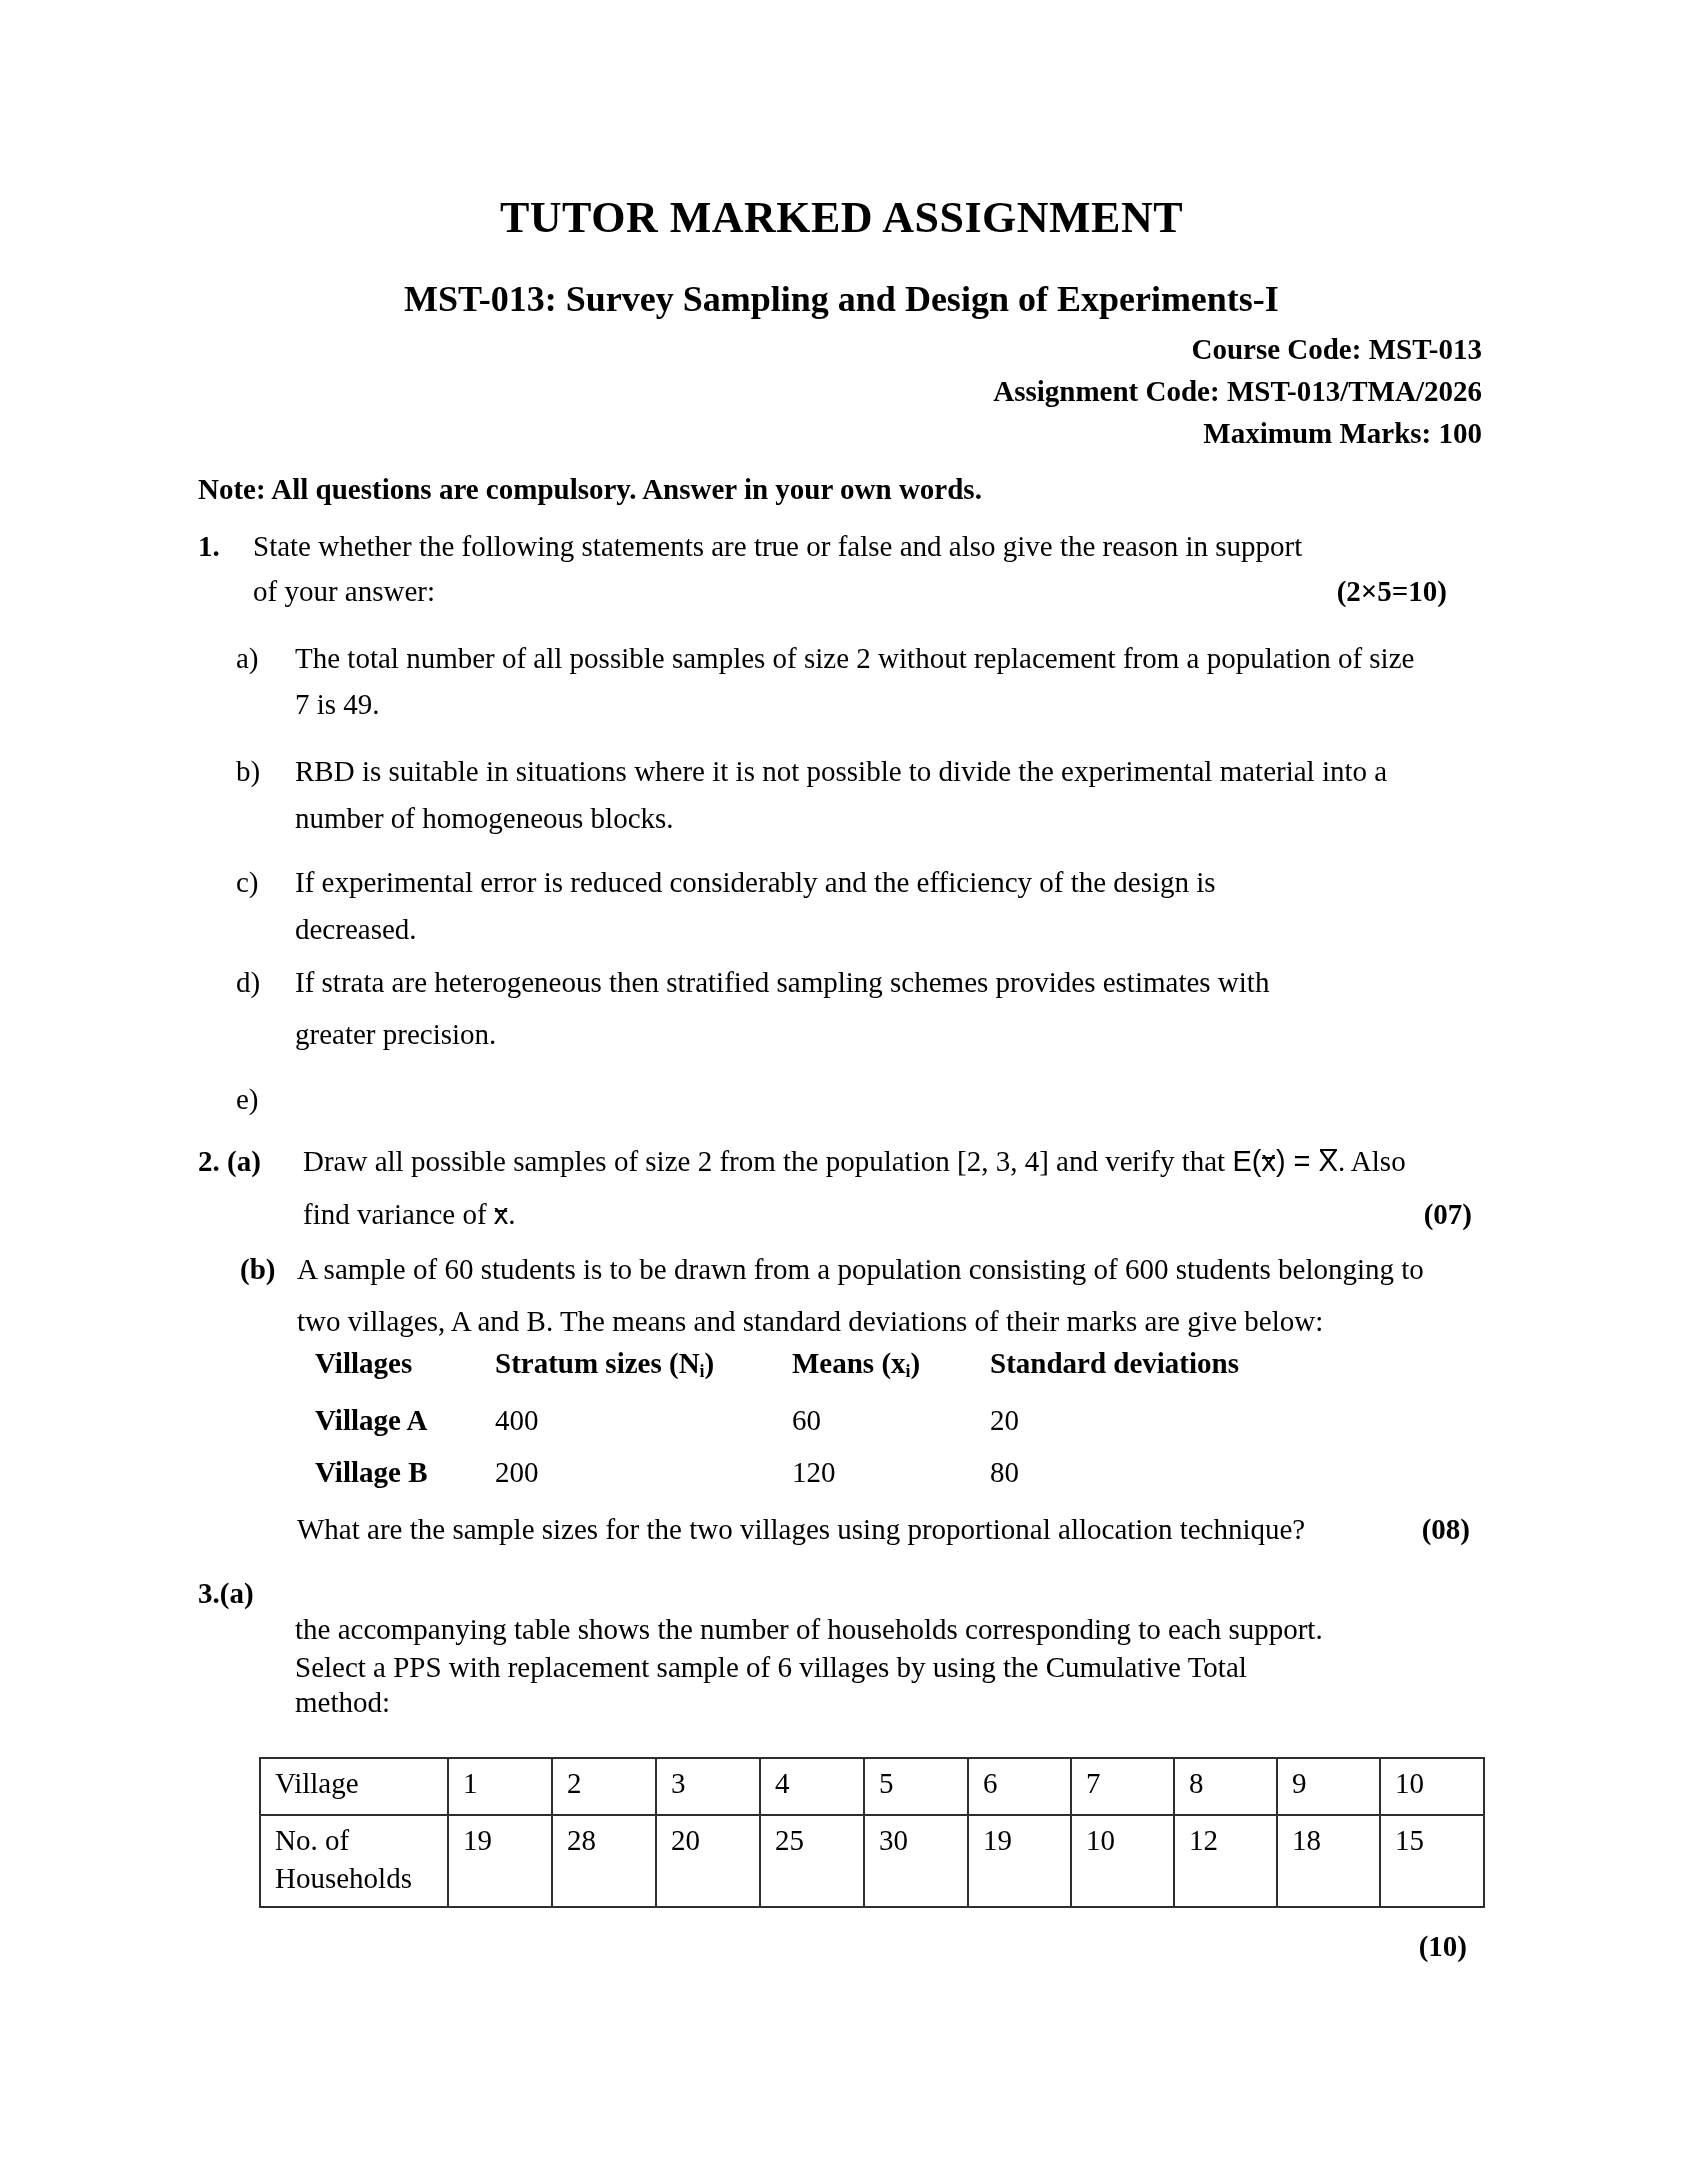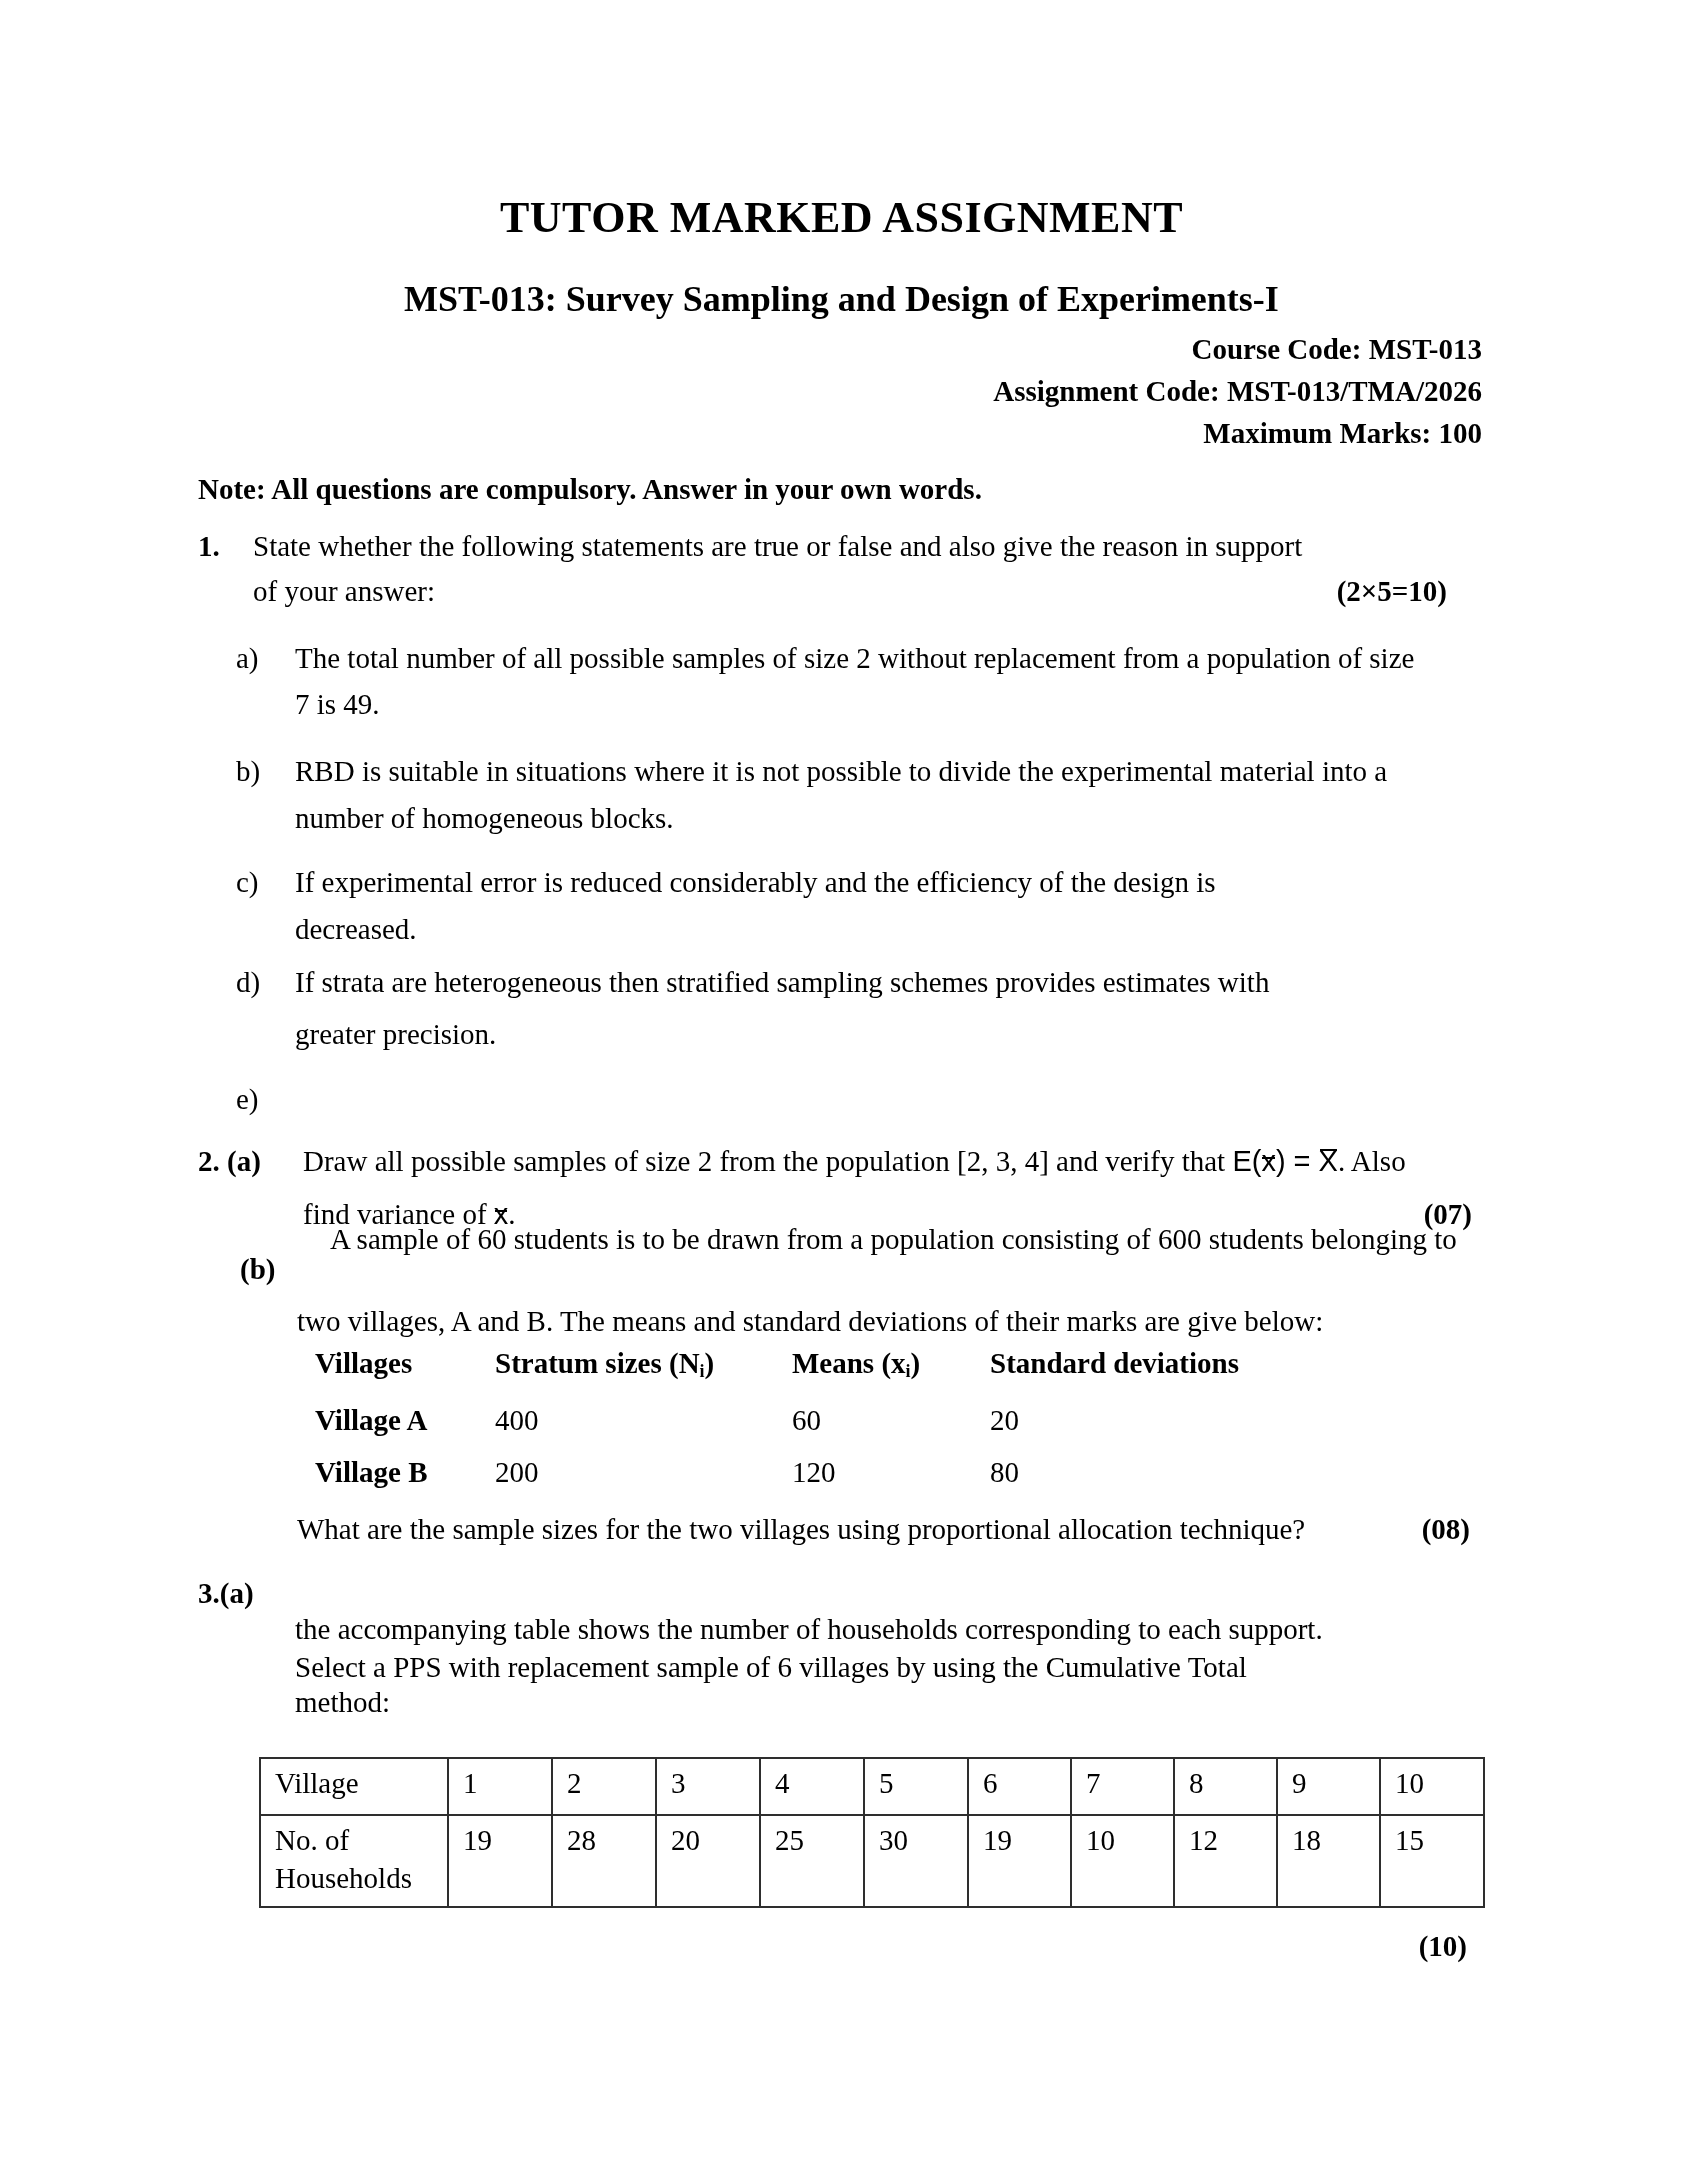--- a/index.html
+++ b/index.html
@@ -62,21 +62,21 @@
   <div class="ln b" style="top:1147px;left:198px;">2. (a)</div>
   <div class="ln" style="top:1147px;left:303px;">
     <span>Draw all possible samples of size 2 from the population [2, 3, 4] and verify that </span><span class="msans">E(</span><span class="obar lo"><i class="bar"></i><span class="msans">x</span></span><span class="msans">) = </span><span class="obar hi"><i class="bar"></i><span class="msans">X</span></span><span>. Also</span>
   </div>
   <div class="ln" style="top:1200px;left:303px;">
     <span>find variance of </span><span class="obar lo"><i class="bar"></i><span class="msans">x</span></span><span>.</span>
   </div>
   <div class="ln marks" style="top:1200px;right:211px;">(07)</div>
 
   <div class="ln b" style="top:1255px;left:240px;">(b)</div>
-  <div class="ln" style="top:1225px;left:297px;margin-left:33px;">A sample of 60 students is to be drawn from a population consisting of 600 students belonging to</div>
+  <div class="ln" style="top:1255px;left:297px;">A sample of 60 students is to be drawn from a population consisting of 600 students belonging to</div>
   <div class="ln" style="top:1307px;left:297px;">two villages, A and B. The means and standard deviations of their marks are give below:</div>
 
   <div>
     <div class="ln b" style="top:1349px;left:315px;">Villages</div>
     <div class="ln b" style="top:1349px;left:495px;"><span>Stratum sizes (N</span><sub class="si">i</sub><span>)</span></div>
     <div class="ln b" style="top:1349px;left:792px;"><span>Means (x</span><sub class="si">i</sub><span>)</span></div>
     <div class="ln b" style="top:1349px;left:990px;">Standard deviations</div>
 
     <div class="ln b" style="top:1406px;left:315px;">Village A</div>
     <div class="ln" style="top:1406px;left:495px;">400</div>

